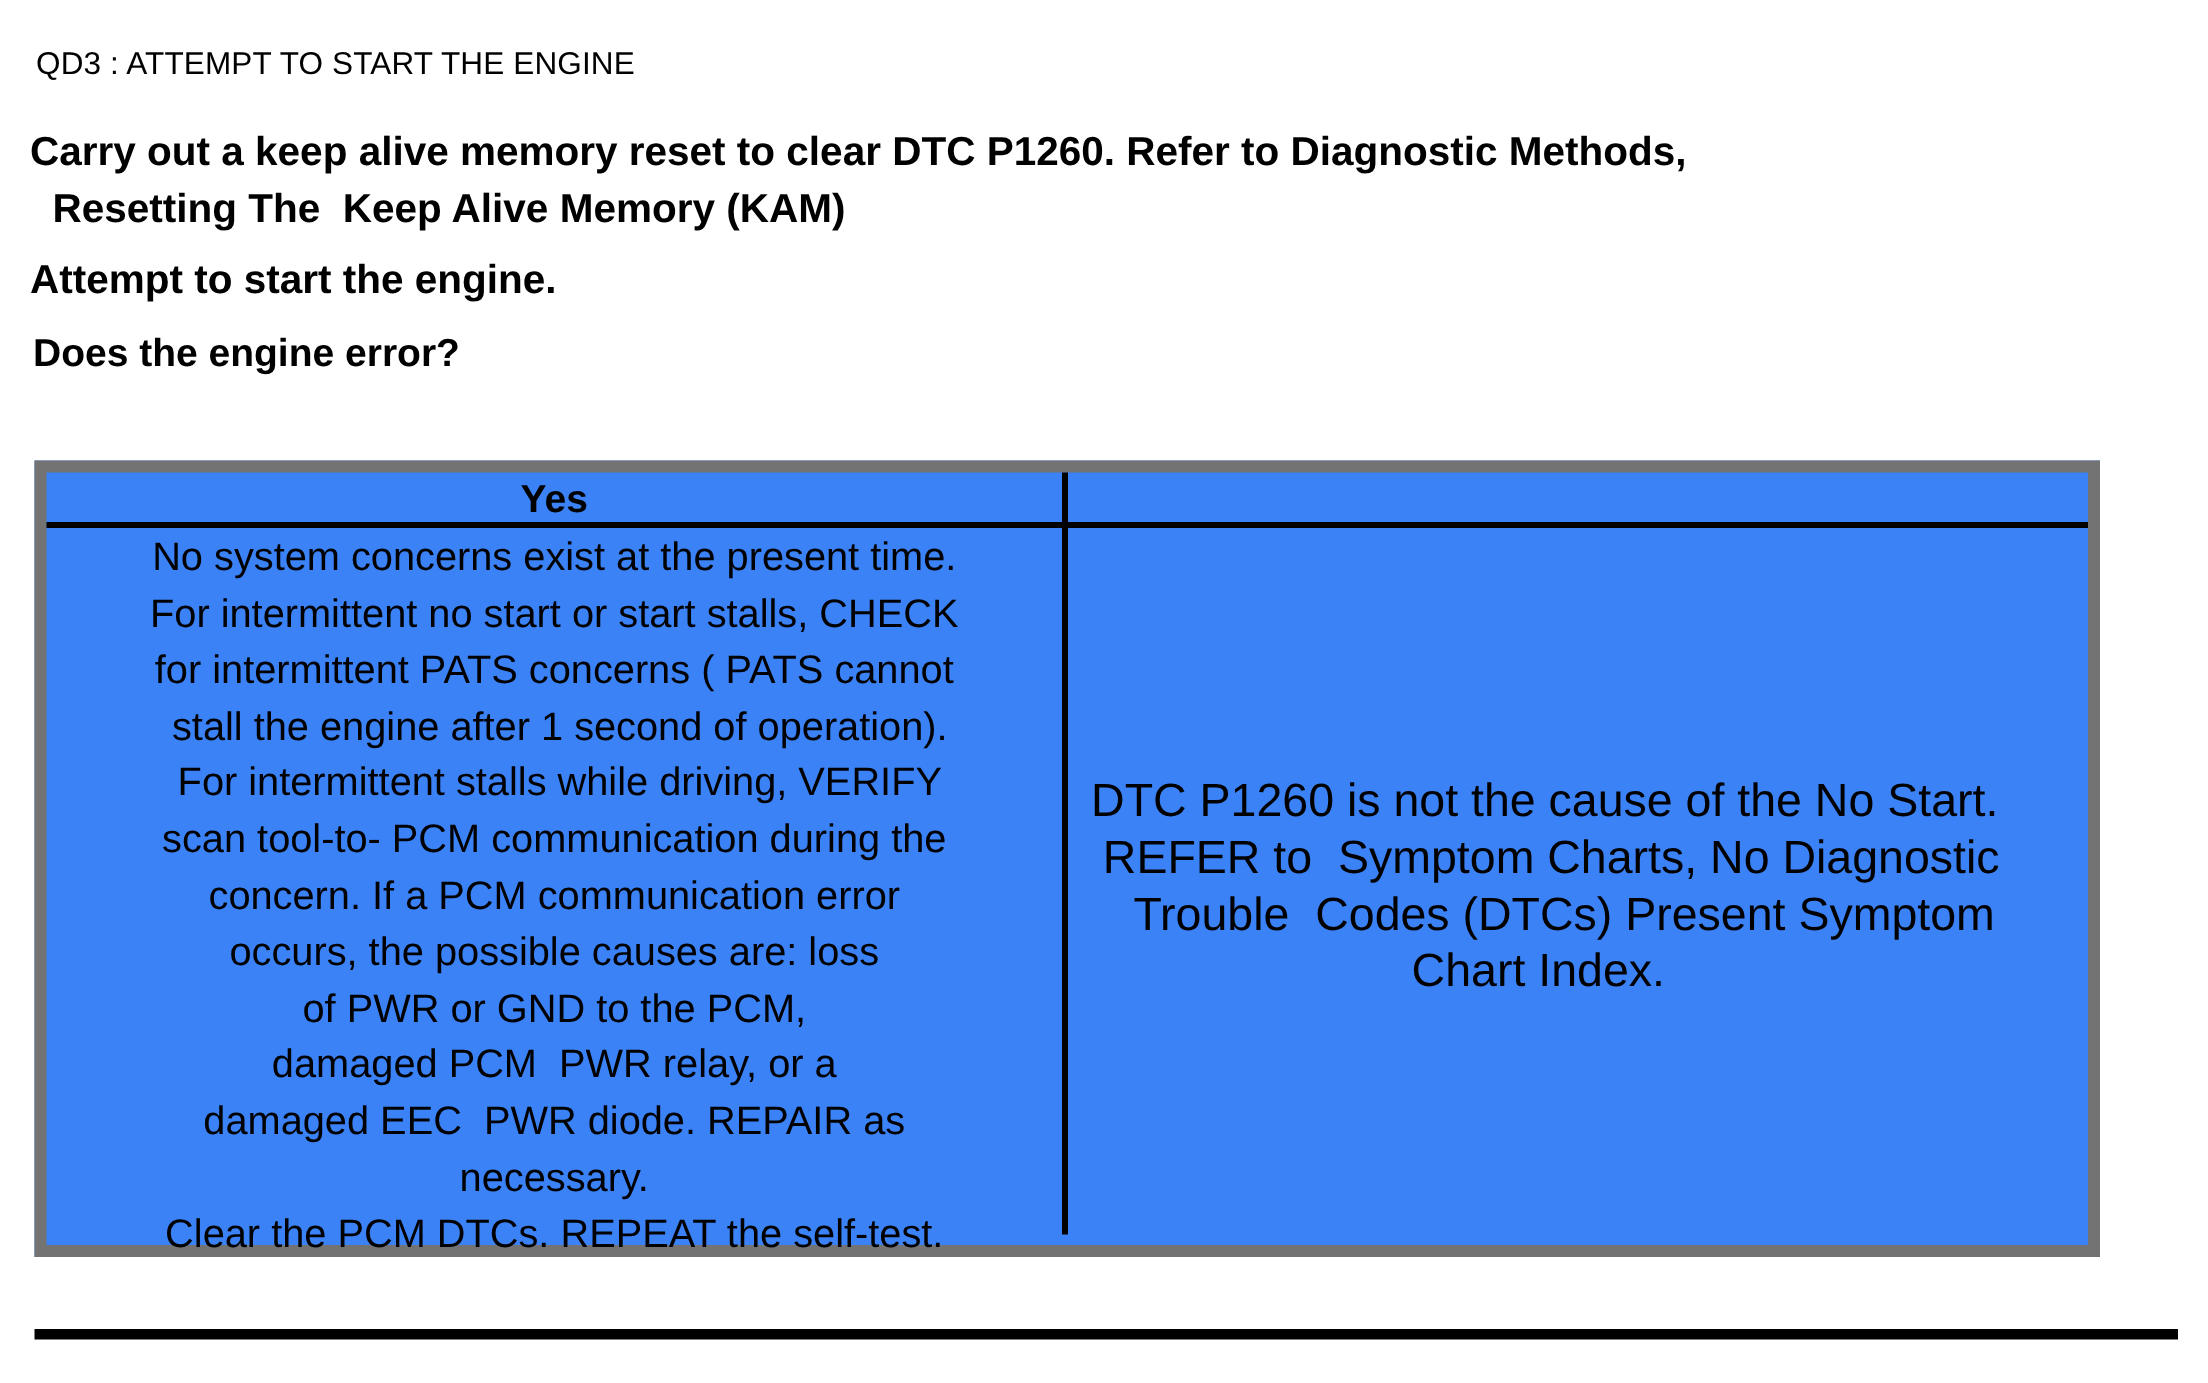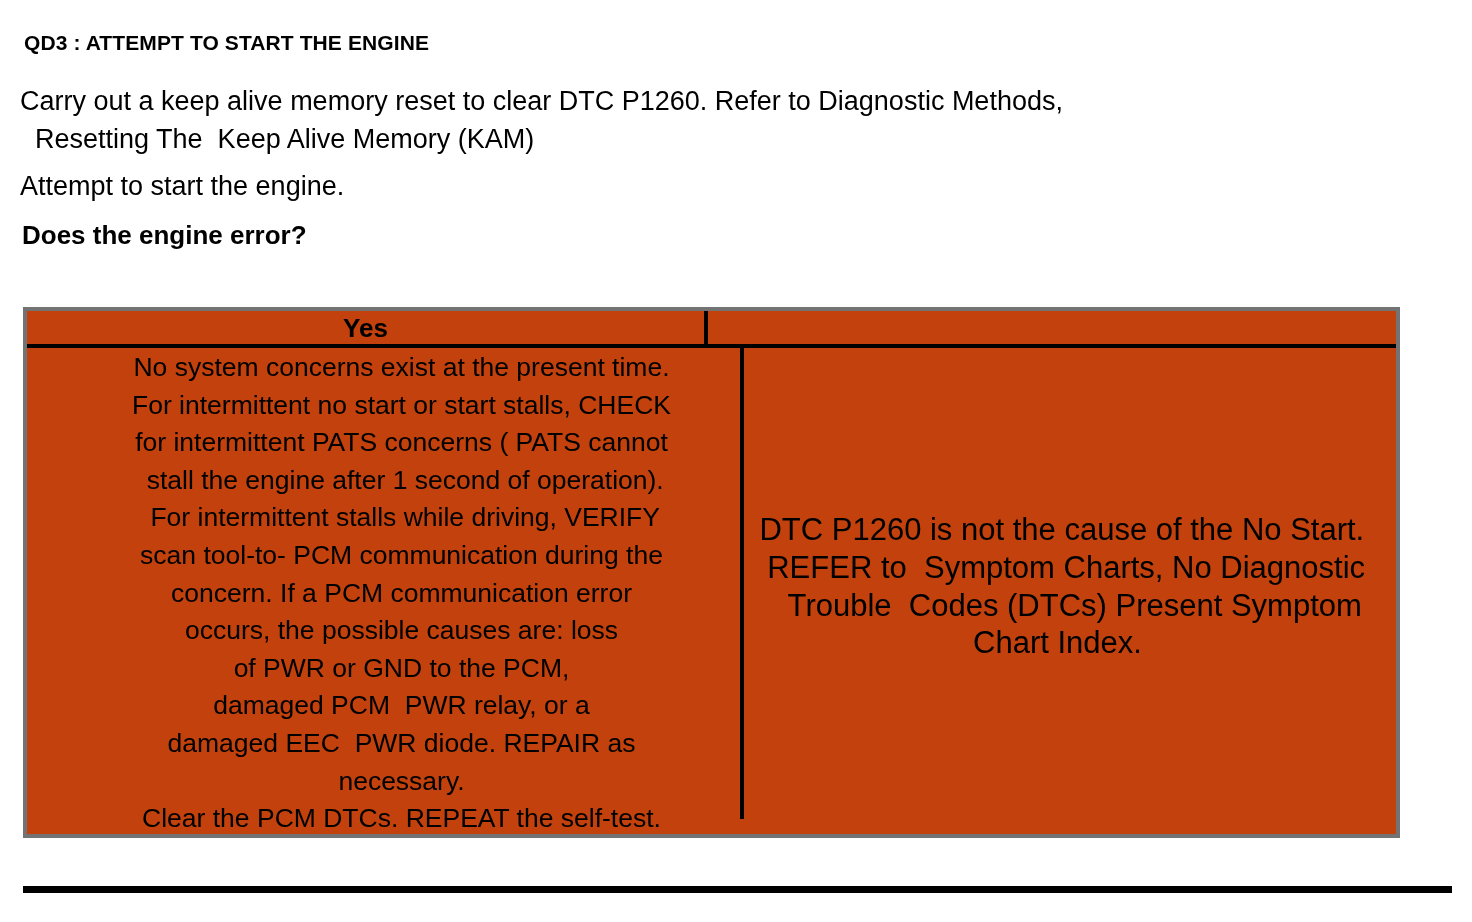--- a/index.html
+++ b/index.html
@@ -21,57 +21,57 @@
     width: 1472px;
     height: 922px;
   }
 
   
   .doc-title {
     position: absolute;
     left: 24px;
     top: 31px;
     font-size: 21px;
-    font-weight: bold;
+    font-weight: normal;
     letter-spacing: 0.1px;
     white-space: nowrap;
     line-height: 1.1;
   }
 
   
   .intro {
     position: absolute;
     left: 20px;
     top: 82px;
     width: 1400px;
   }
   .intro-para {
     font-size: 27px;
     line-height: 38px;
-    font-weight: normal;
+    font-weight: bold;
     white-space: pre-wrap;
   }
   .intro-para.p1 { margin: 0; }
   .intro-para.p2 { margin: 9px 0 11px 0; }
   .intro-para.bold {
     font-weight: bold;
     margin: 10px 0 0 2px;
     font-size: 26px;
   }
 
   
   .decision-table {
     position: absolute;
     left: 23px;
     top: 307px;
     width: 1377px;
     height: 531px;
     box-sizing: border-box;
-    border: 4px solid #737373;
-    background: #c2410c;
+    border: 8px solid #737373;
+    background: #3b82f6;
   }
   .table-header-row {
     display: flex;
     height: 37px;
     box-sizing: border-box;
     border-bottom: 4px solid #000000;
   }
   .th {
     box-sizing: border-box;
     display: flex;
@@ -86,21 +86,20 @@
     border-right: 4px solid #000000;
   }
   .th-no {
     flex: 1;
   }
 
   .table-body-row {
     display: flex;
     height: 471px;
     box-sizing: border-box;
-    padding-left: 36px;
   }
   .td {
     box-sizing: border-box;
     padding: 0;
   }
   .td-yes {
     width: 681px;
     border-right: 4px solid #000000;
     display: block;
   }

